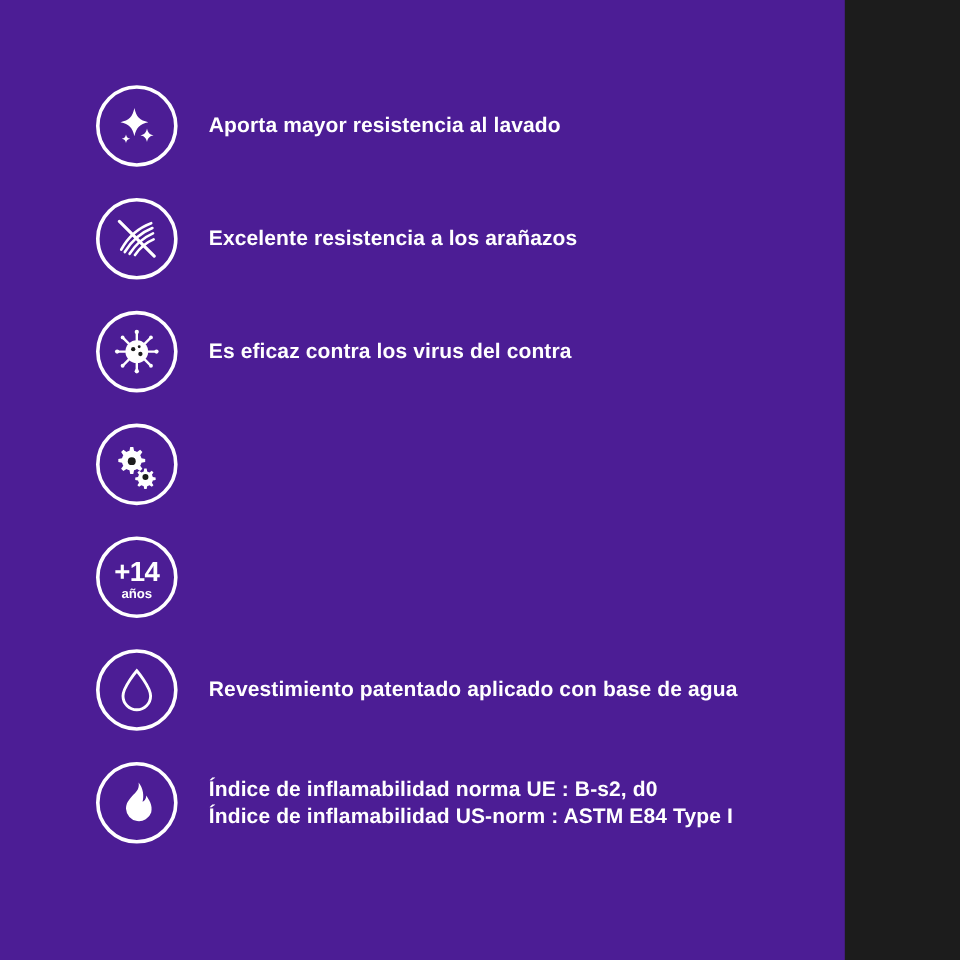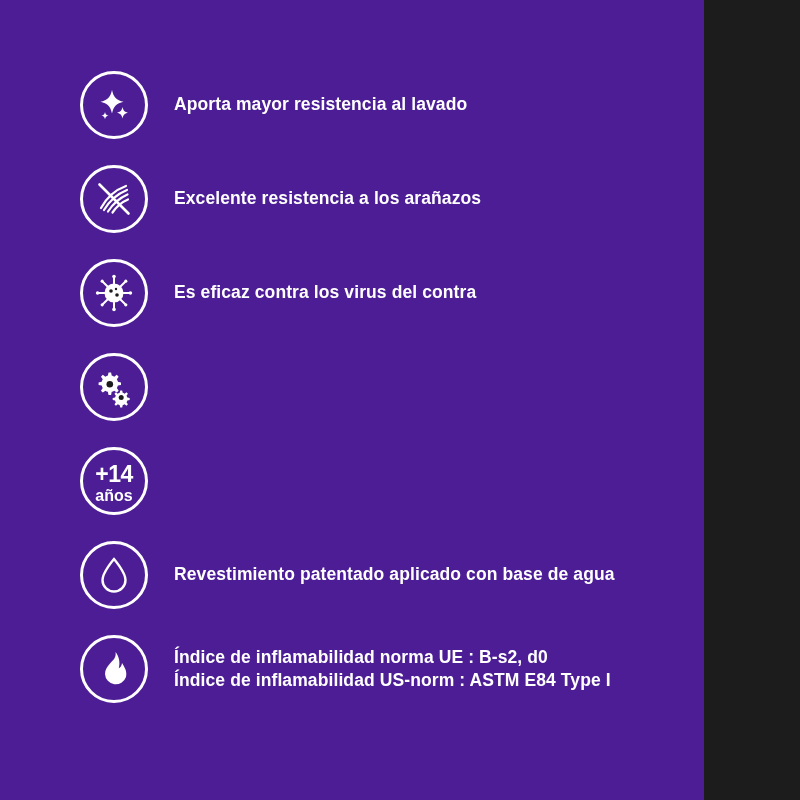--- a/index.html
+++ b/index.html
@@ -63,21 +63,21 @@
   }
   .years-number {
     color: #ffffff;
     font-size: 23px;
     font-weight: bold;
     letter-spacing: -0.5px;
     margin-top: 4px;
   }
   .years-label {
     color: #ffffff;
-    font-size: 16px;
+    font-size: 11px;
     font-weight: bold;
     margin-top: 2px;
   }
 </style>
 </head>
 <body>
 
 <div class="board">
   <div class="feature-list">
 

